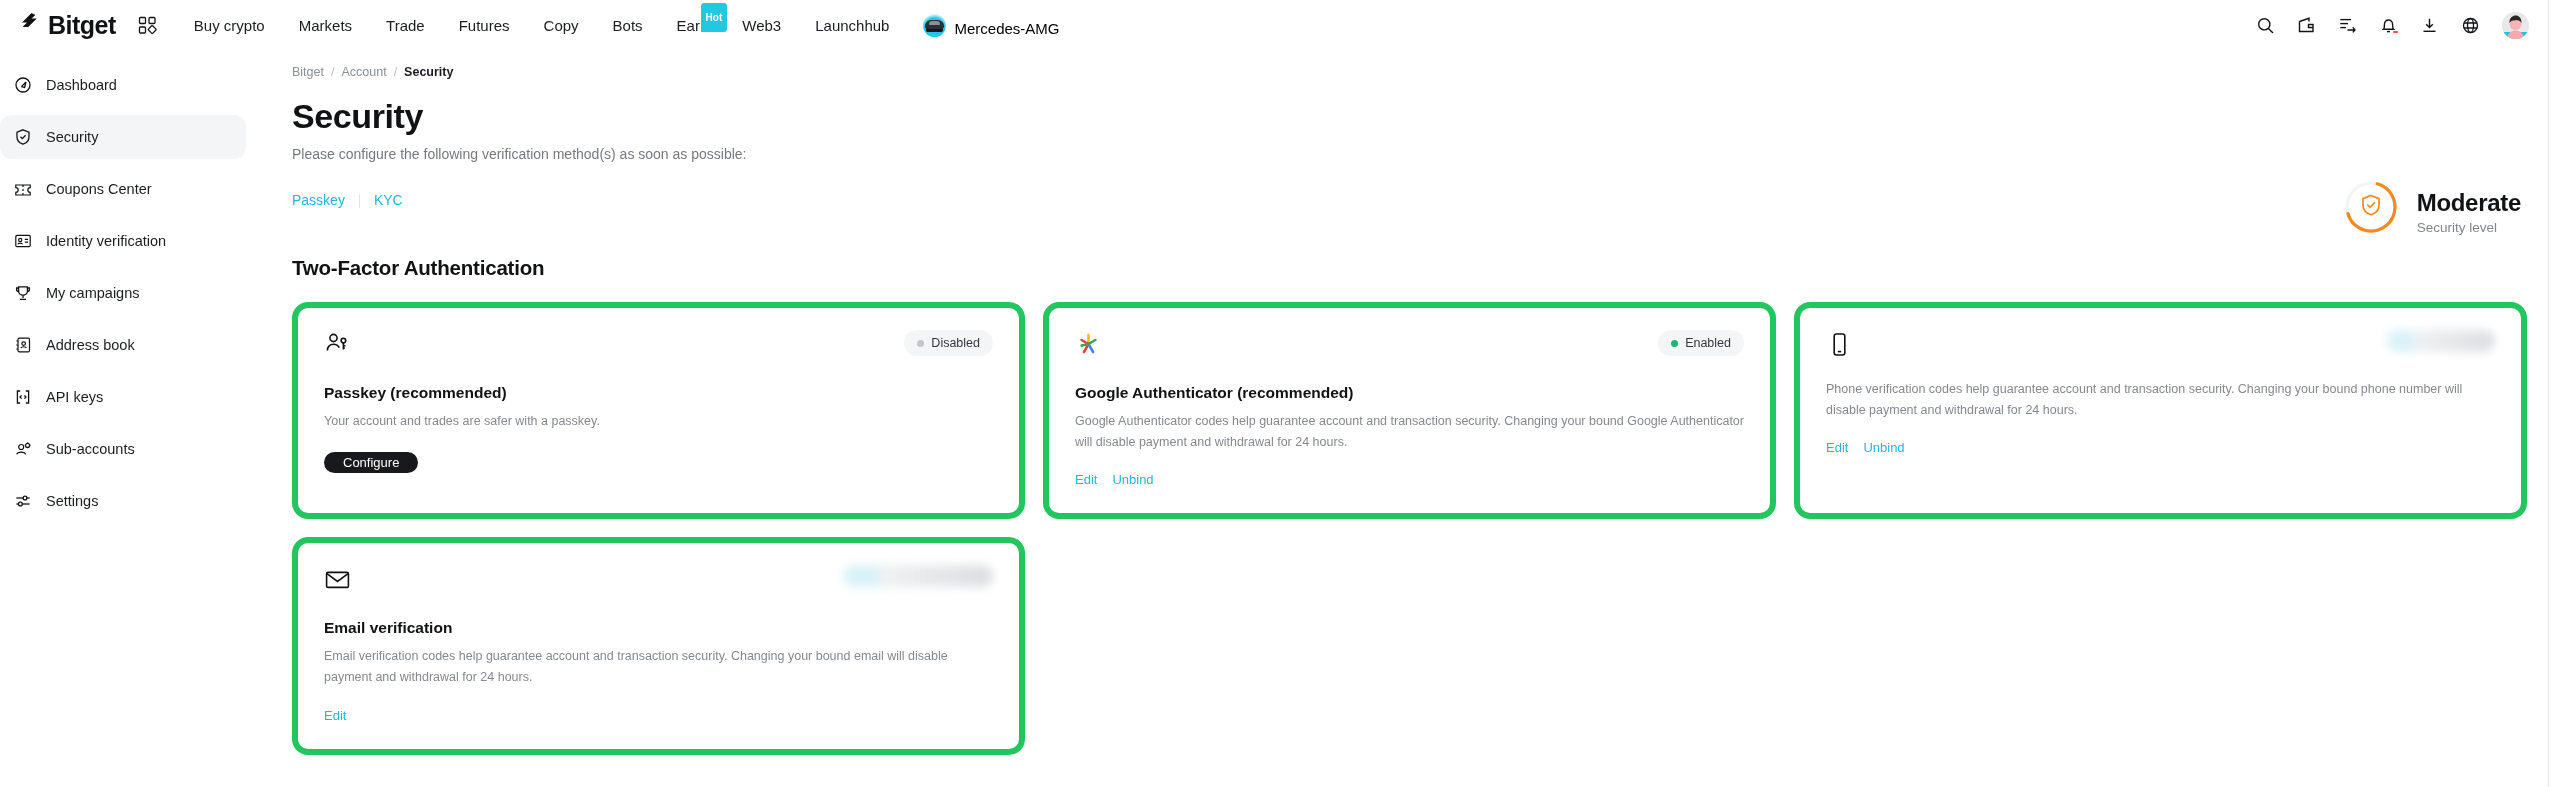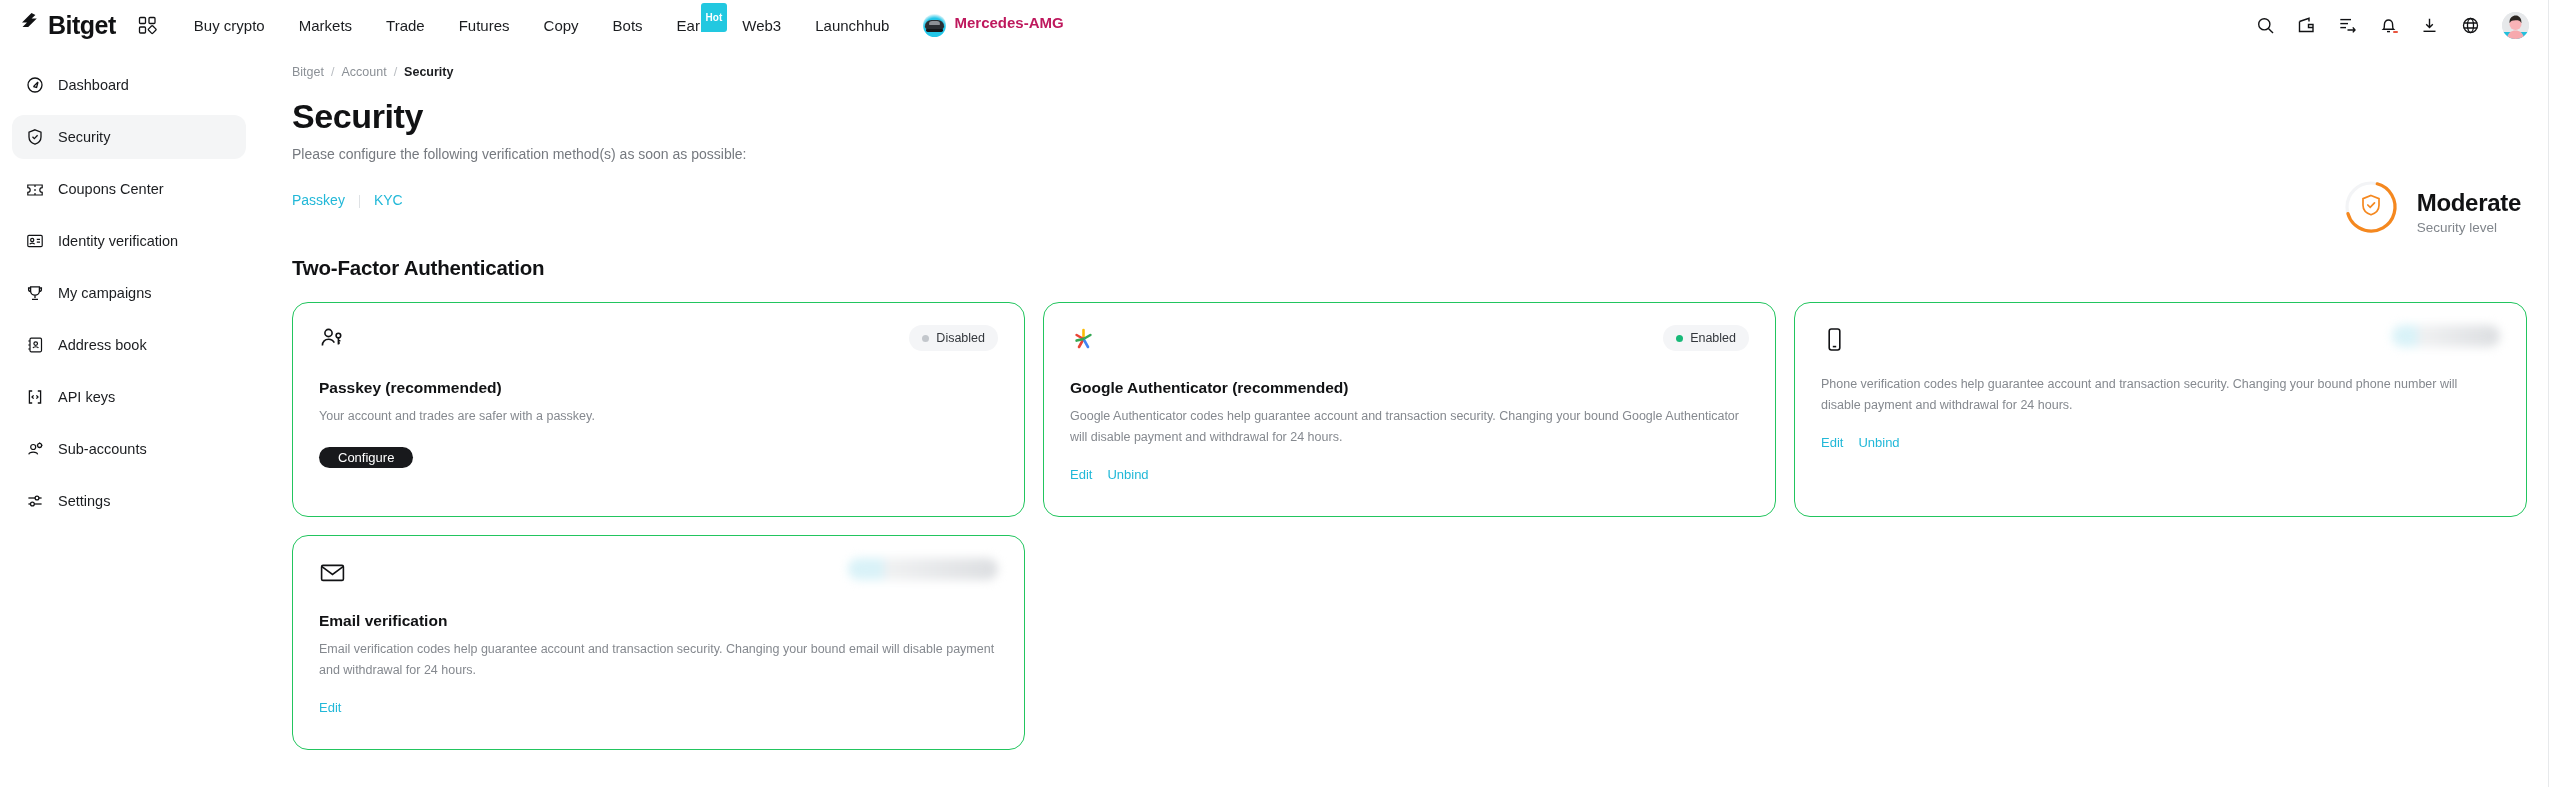--- a/index.html
+++ b/index.html
@@ -42,23 +42,23 @@
     top: 3px; right: -2px;
     background: #22c8e0;
     color: #fff;
     font-size: 10px;
     font-weight: 600;
     line-height: 13px;
     padding: 8px 5px;
     border-radius: 3px 3px 3px 0;
   }
   .nav-amg {
-    display: flex; align-items: flex-start; gap: 8px;
+    display: flex; align-items: flex-end; gap: 8px;
     padding: 0 17px;
-    font-size: 15px; font-weight: 700; color: #be185d;
+    font-size: 15px; font-weight: 400; color: #000000;
     cursor: pointer;
   }
   .amg-car {
     width: 23px; height: 23px; border-radius: 50%;
     background: radial-gradient(circle at 50% 62%, #23c6e8 0%, #23c6e8 55%, #d9f4fa 75%, #ffffff 100%);
     position: relative; overflow: hidden;
     display: flex; align-items: center; justify-content: center;
   }
   .amg-car::before {
     content: ""; position: absolute;
@@ -88,21 +88,21 @@
     overflow: hidden; position: relative; cursor: pointer;
   }
 
   
   .body-wrap { display: flex; height: 736px; }
 
   
   .sidebar {
     width: 268px;
     flex: 0 0 268px;
-    padding: 12px 22px 0 12px;
+    padding: 12px 22px 0 0;
   }
   .side-item {
     display: flex; align-items: center; gap: 14px;
     height: 44px;
     padding: 0 14px;
     border-radius: 12px;
     font-size: 14.5px;
     color: #1b1d20;
     cursor: pointer;
     margin-bottom: 8px;
@@ -138,21 +138,21 @@
   .section-title { font-size: 20.5px; font-weight: 700; margin-top: 48px; letter-spacing: -0.2px; }
 
   
   .card-grid {
     display: grid;
     grid-template-columns: repeat(3, 1fr);
     gap: 18px;
     margin-top: 22px;
   }
   .card {
-    border: 1px solid #22c55e;
+    border: 6px solid #22c55e;
     border-radius: 16px;
     background: #fff;
     padding: 22px 26px 26px 26px;
     min-height: 215px;
     position: relative;
   }
   .card-top { display: flex; align-items: flex-start; justify-content: space-between; height: 40px; }
   .card-icon { width: 28px; height: 28px; display: flex; align-items: center; }
   .pill {
     display: inline-flex; align-items: center; gap: 7px;

